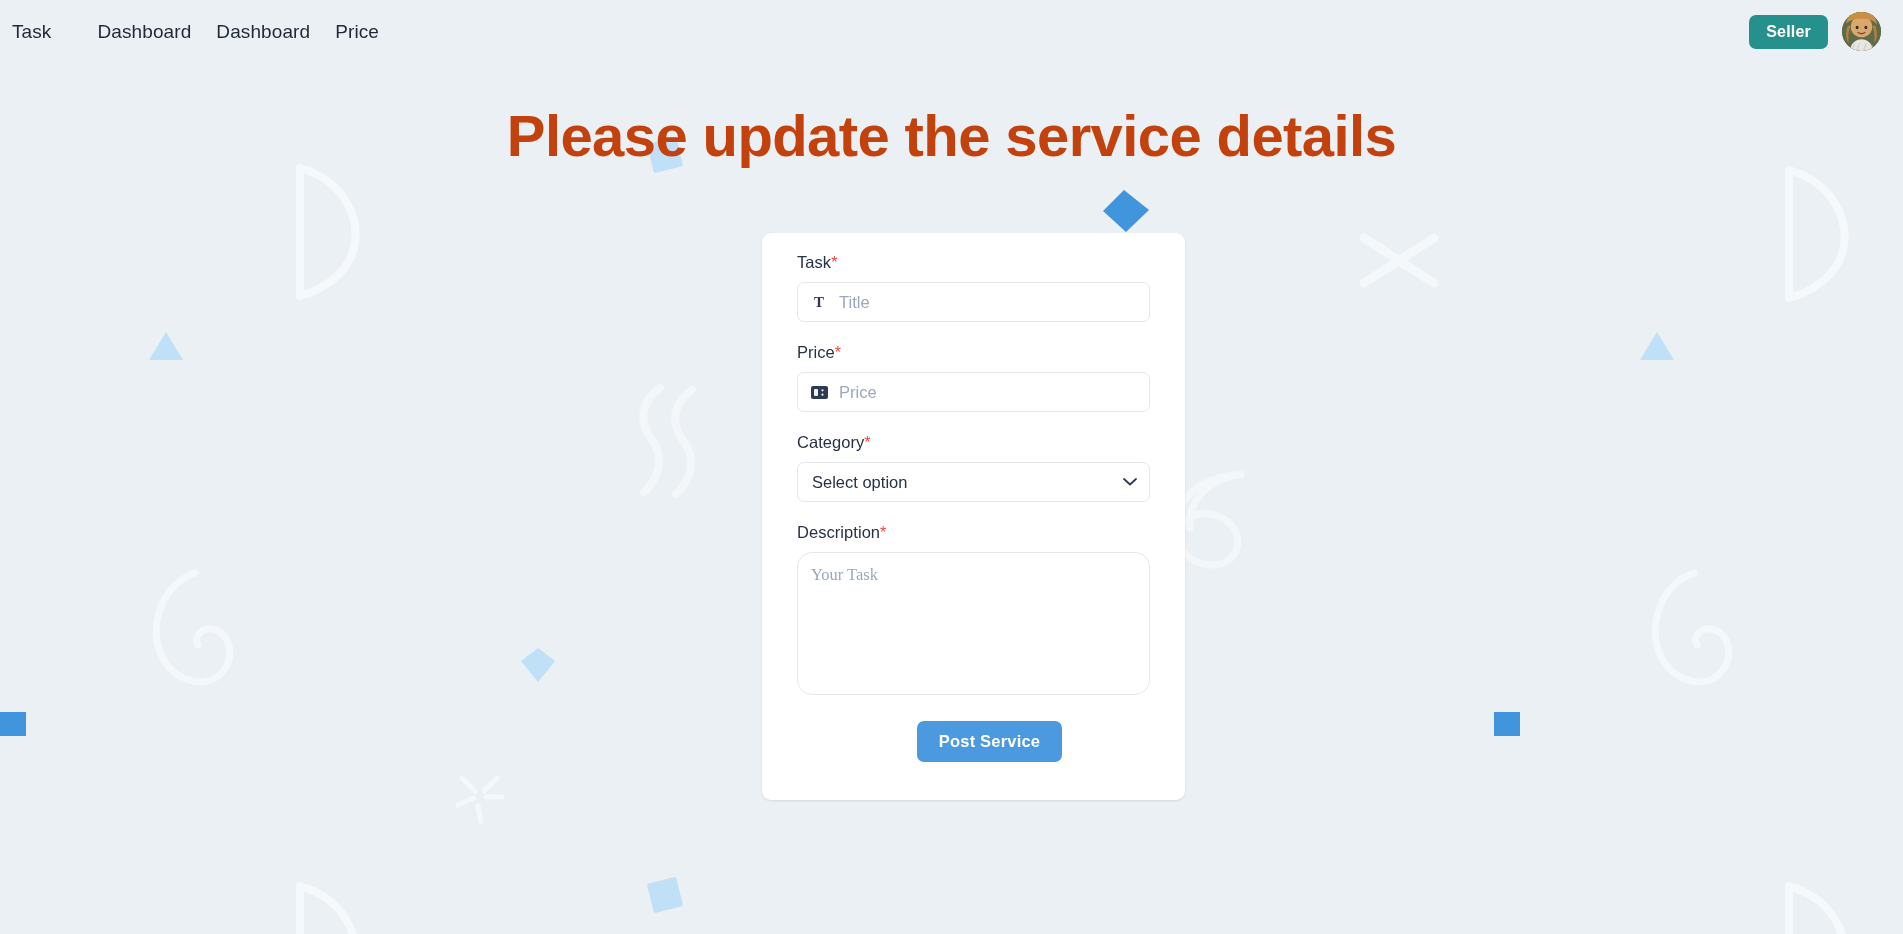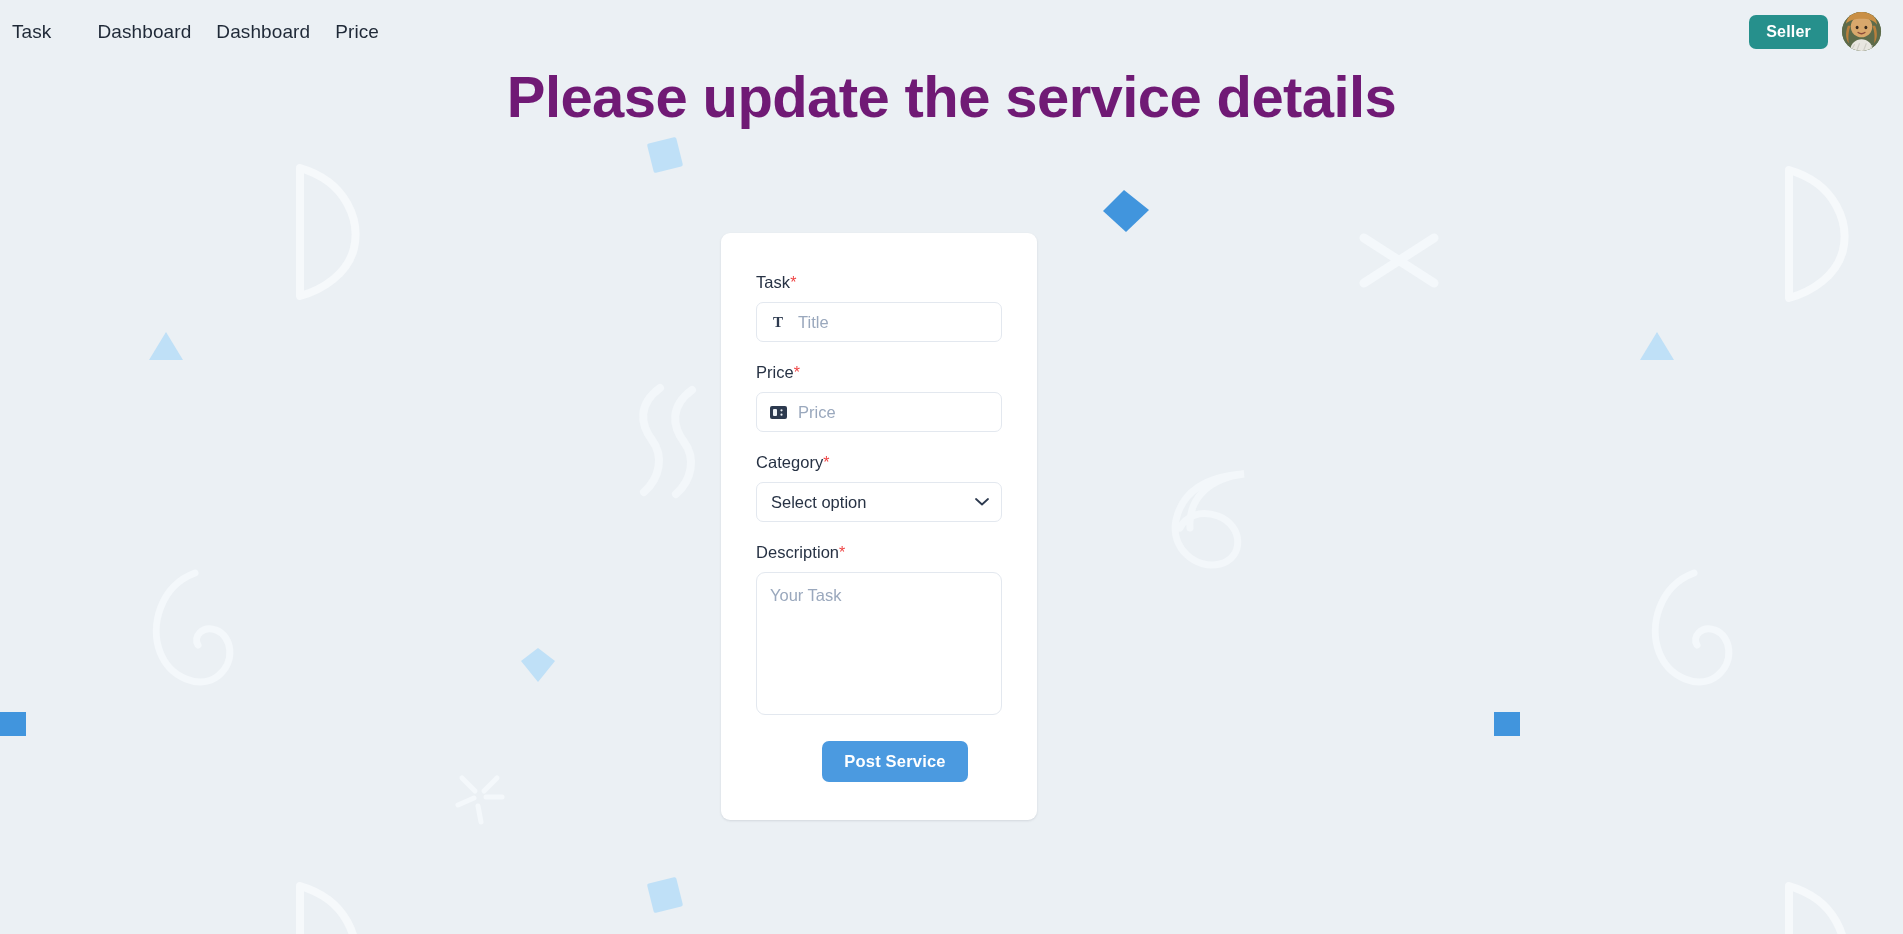--- a/index.html
+++ b/index.html
@@ -91,34 +91,35 @@
   }
   .avatar svg { display: block; width: 100%; height: 100%; }
 
   
   .page-title {
     position: relative;
     z-index: 3;
     text-align: center;
     font-size: 58px;
     font-weight: bold;
-    color: #701a75;
+    color: #c2410c;
+    margin-top: 39px;
     letter-spacing: -0.6px;
   }
 
   
   .card {
     position: absolute;
-    left: 721px;
+    left: 762px;
     top: 233px;
-    width: 316px;
+    width: 423px;
     background: #ffffff;
     border-radius: 9px;
     box-shadow: 0 1px 3px rgba(16,24,40,.07), 0 1px 2px rgba(16,24,40,.04);
-    padding: 40px 35px 38px 35px;
+    padding: 20px 35px 38px 35px;
     z-index: 4;
   }
 
   .field { margin-bottom: 21px; }
   .field:last-of-type { margin-bottom: 0; }
 
   .field-label {
     display: block;
     font-size: 16.5px;
     color: #273244;
@@ -193,26 +194,26 @@
     top: 50%;
     transform: translateY(-50%);
     pointer-events: none;
     display: block;
   }
 
   .textarea {
     width: 100%;
     height: 143px;
     border: 1px solid #e3e8ef;
-    border-radius: 9px;
+    border-radius: 15px;
     background: #fff;
     resize: none;
     outline: none;
     font-size: 16.5px;
-    font-family: Liberation Sans, sans-serif;
+    font-family: Liberation Serif, serif;
     color: #273244;
     padding: 11px 13px;
     line-height: 1.35;
   }
   .textarea::placeholder { color: #9aa8bd; }
 
   .submit-row {
     display: flex;
     justify-content: center;
     margin-top: 22px;

